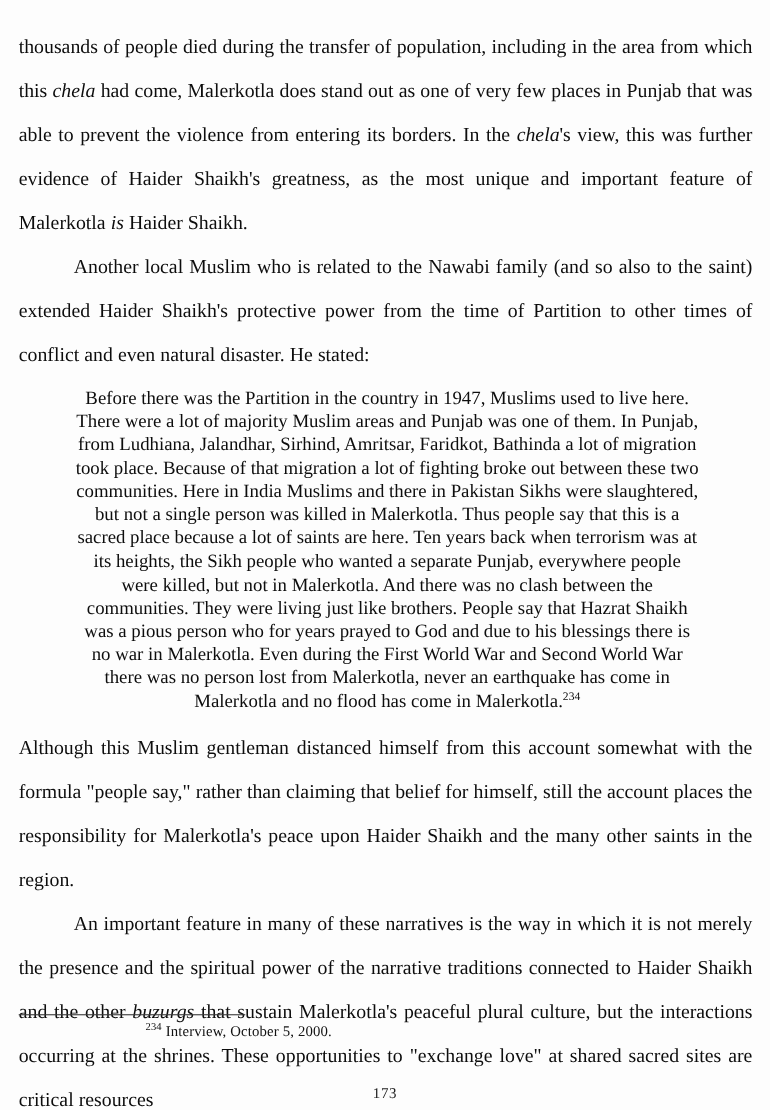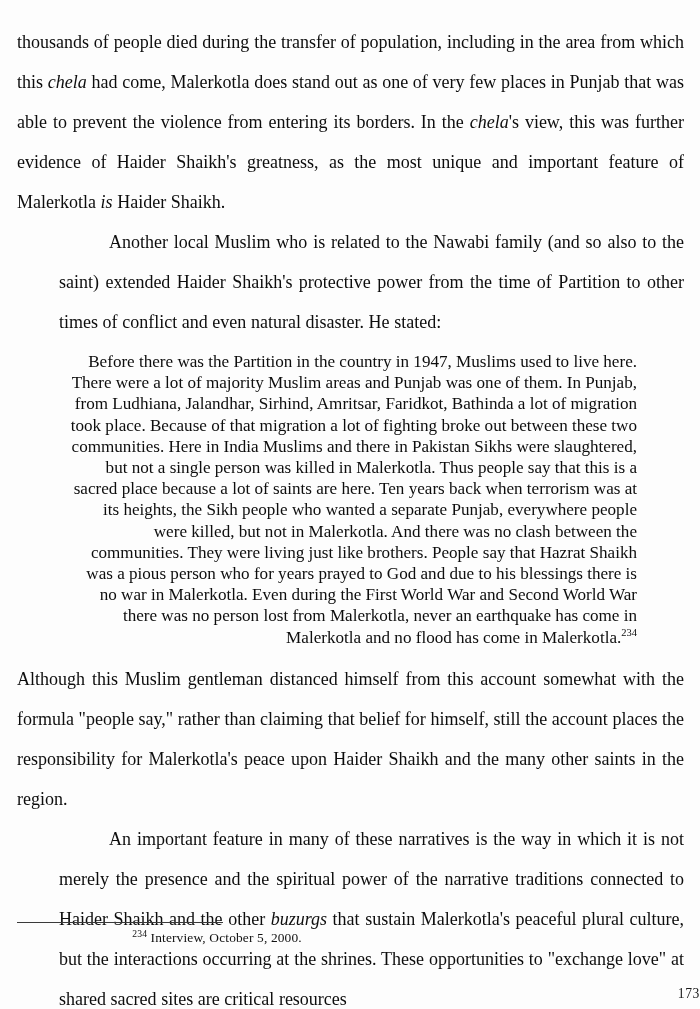--- a/index.html
+++ b/index.html
@@ -26,32 +26,31 @@
   p.para {
     margin: 0;
     font-size: 18px;
     line-height: 40px;
     text-align: justify;
     text-justify: inter-word;
     word-spacing: 0.1px;
   }
   p.para.indent {
     text-indent: 50px;
-    margin-left: 42px;
   }
   .quote {
     margin: 0;
     padding: 0;
     margin-left: 50px;
     margin-top: 9px;
     margin-bottom: 11px;
     width: 570px;
     font-size: 17.1px;
     line-height: 21.2px;
-    text-align: right;
+    text-align: center;
   }
   .ital {
     font-style: italic;
   }
   sup.fn {
     font-size: 10.5px;
     vertical-align: super;
     line-height: 0;
   }
   .footnote-area {
@@ -77,21 +76,21 @@
   .fn-text .fn-num {
     font-size: 9.6px;
     vertical-align: super;
     line-height: 0;
   }
   .page-number {
     position: absolute;
     left: 0;
     top: 986px;
     width: 700px;
-    text-align: right;
+    text-align: center;
     font-size: 13.6px;
     color: #1a1a1a;
     letter-spacing: 0.6px;
   }
 </style>
 </head>
 <body>
 
 <div class="page">
 

